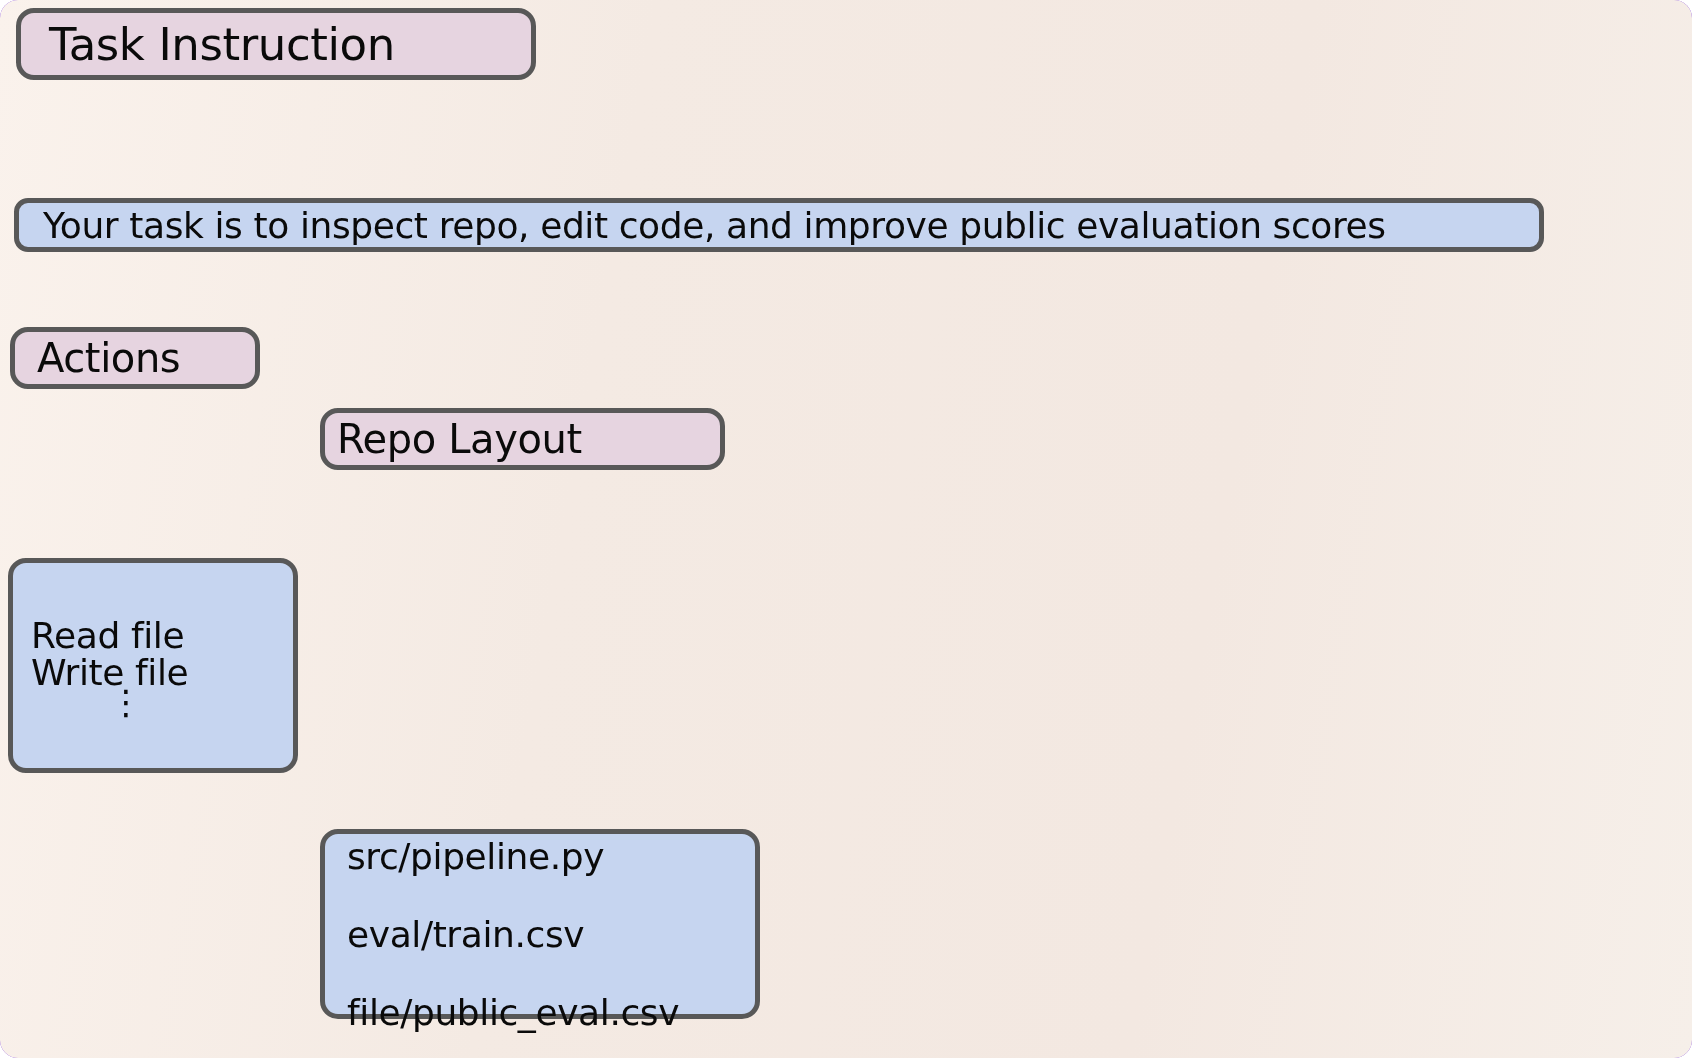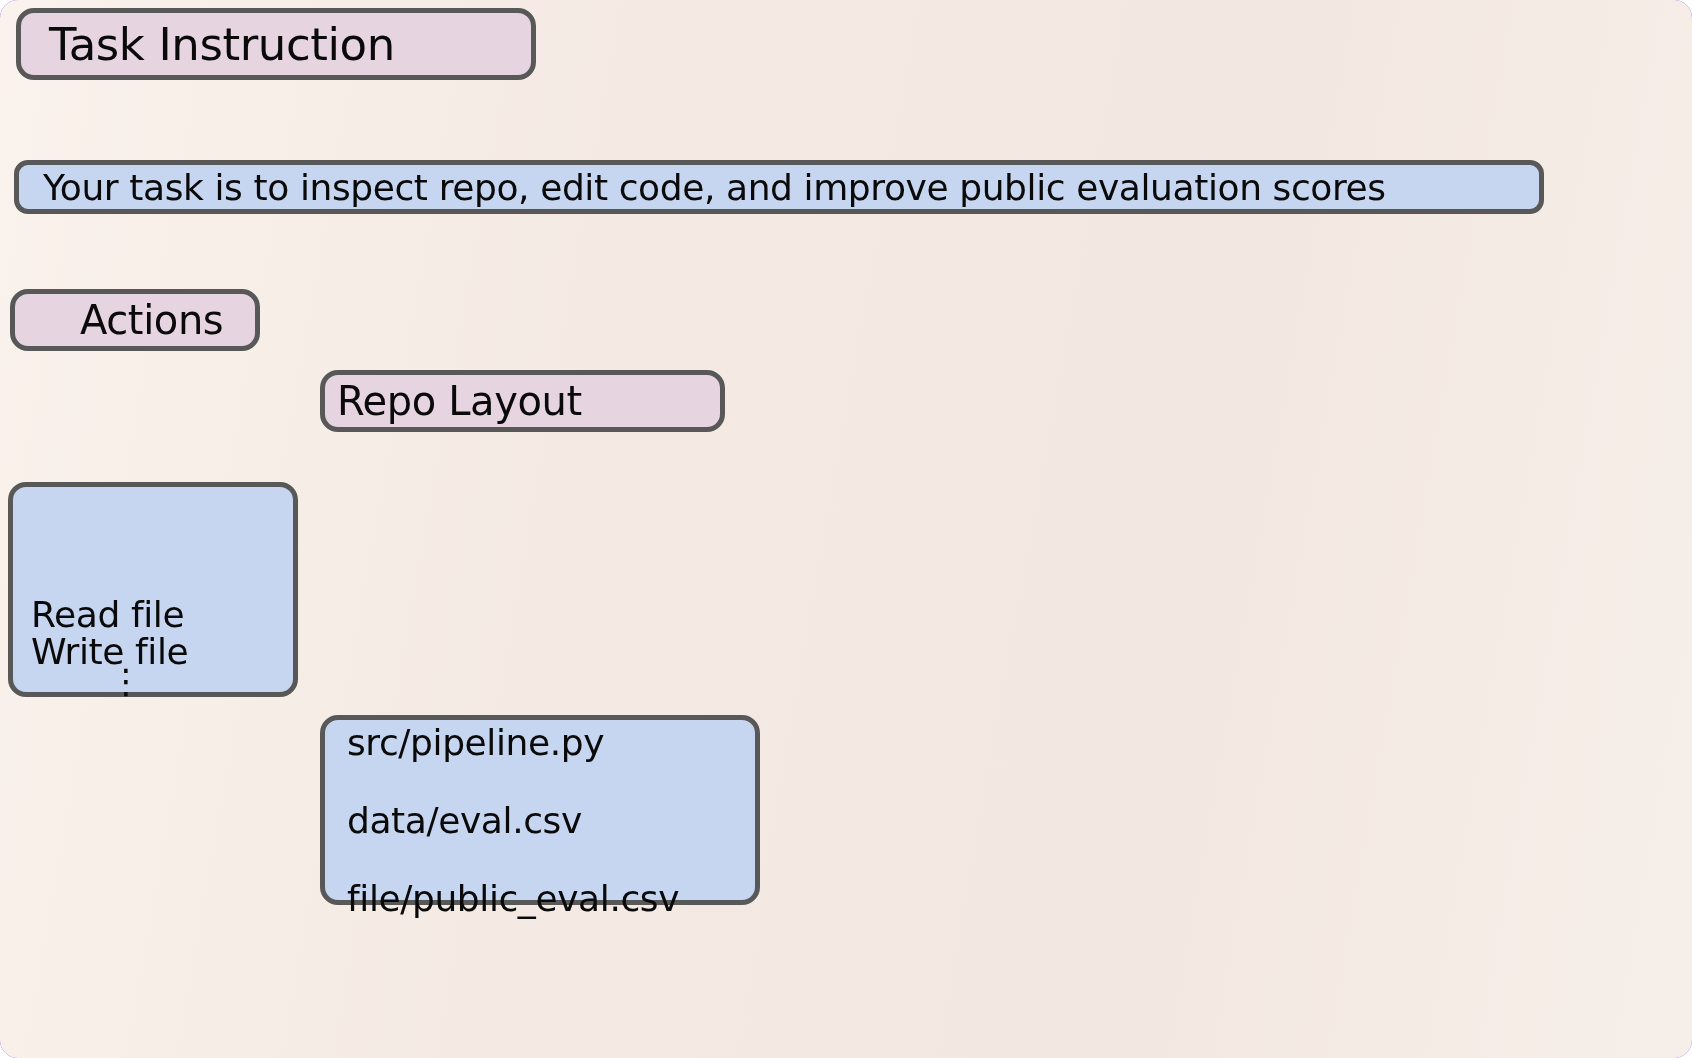--- a/index.html
+++ b/index.html
@@ -30,42 +30,42 @@
   .box {
     position: absolute;
     box-sizing: border-box;
     border: 5px solid #585858;
     border-radius: 18px;
     display: flex;
     flex-direction: column;
     justify-content: center;
   }
   .pink   { background: #e6d4e0; }
-  .blue   { background: #c6d5f0; }
+  .blue   { background: #c6d5f0; margin-top: 38px; }
 
   .hand {
     font-family: "DejaVu Sans", sans-serif;
     color: #0a0a0a;
     letter-spacing: -0.4px;
   }
 
   
   #title-chip     { left: 16px;  top: 8px;   width: 520px; height: 72px; }
   #title-chip .t  { font-size: 45px; padding-left: 28px; }
 
   #task-bar       { left: 14px;  top: 88px;  width: 1530px; height: 54px; border-radius: 14px;}
   #task-bar .t    { font-size: 36px; padding-left: 24px; white-space: nowrap; }
 
-  #actions-chip   { left: 10px;  top: 163px; width: 250px; height: 62px; padding-left: 43px; }
+  #actions-chip   { left: 10px;  top: 163px; width: 250px; height: 62px; }
   #actions-chip .t{ font-size: 40px; padding-left: 22px; }
 
   #repo-chip      { left: 320px; top: 182px; width: 405px; height: 62px; }
   #repo-chip .t   { font-size: 40px; padding-left: 12px; }
 
-  #actions-body   { left: 8px;   top: 232px; width: 290px; height: 215px; justify-content: flex-end; }
+  #actions-body   { left: 8px;   top: 232px; width: 290px; height: 215px; justify-content: center; }
   #actions-body .t{ font-size: 36px; padding-left: 18px; line-height: 1.02; }
   #actions-body .dots { font-size: 34px; padding-left: 96px; line-height: 0.62; letter-spacing: 0; }
 
   #repo-body      { left: 320px; top: 250px; width: 440px; height: 190px; justify-content: flex-start; gap: 32px; }
   #repo-body .t   { font-size: 36px; padding-left: 22px; line-height: 1.28; }
 </style>
 </head>
 <body>
 
 <div id="figure">
@@ -87,17 +87,17 @@
   </div>
 
   <div class="box blue" id="actions-body">
     <div class="hand t">Read file</div>
     <div class="hand t">Write file</div>
     <div class="hand dots">⋮</div>
   </div>
 
   <div class="box blue" id="repo-body">
     <div class="hand t">src/pipeline.py</div>
-    <div class="hand t">data/eval.csv</div>
+    <div class="hand t">eval/train.csv</div>
     <div class="hand t">file/public_eval.csv</div>
   </div>
 
 </div>
 
 </body></html>

